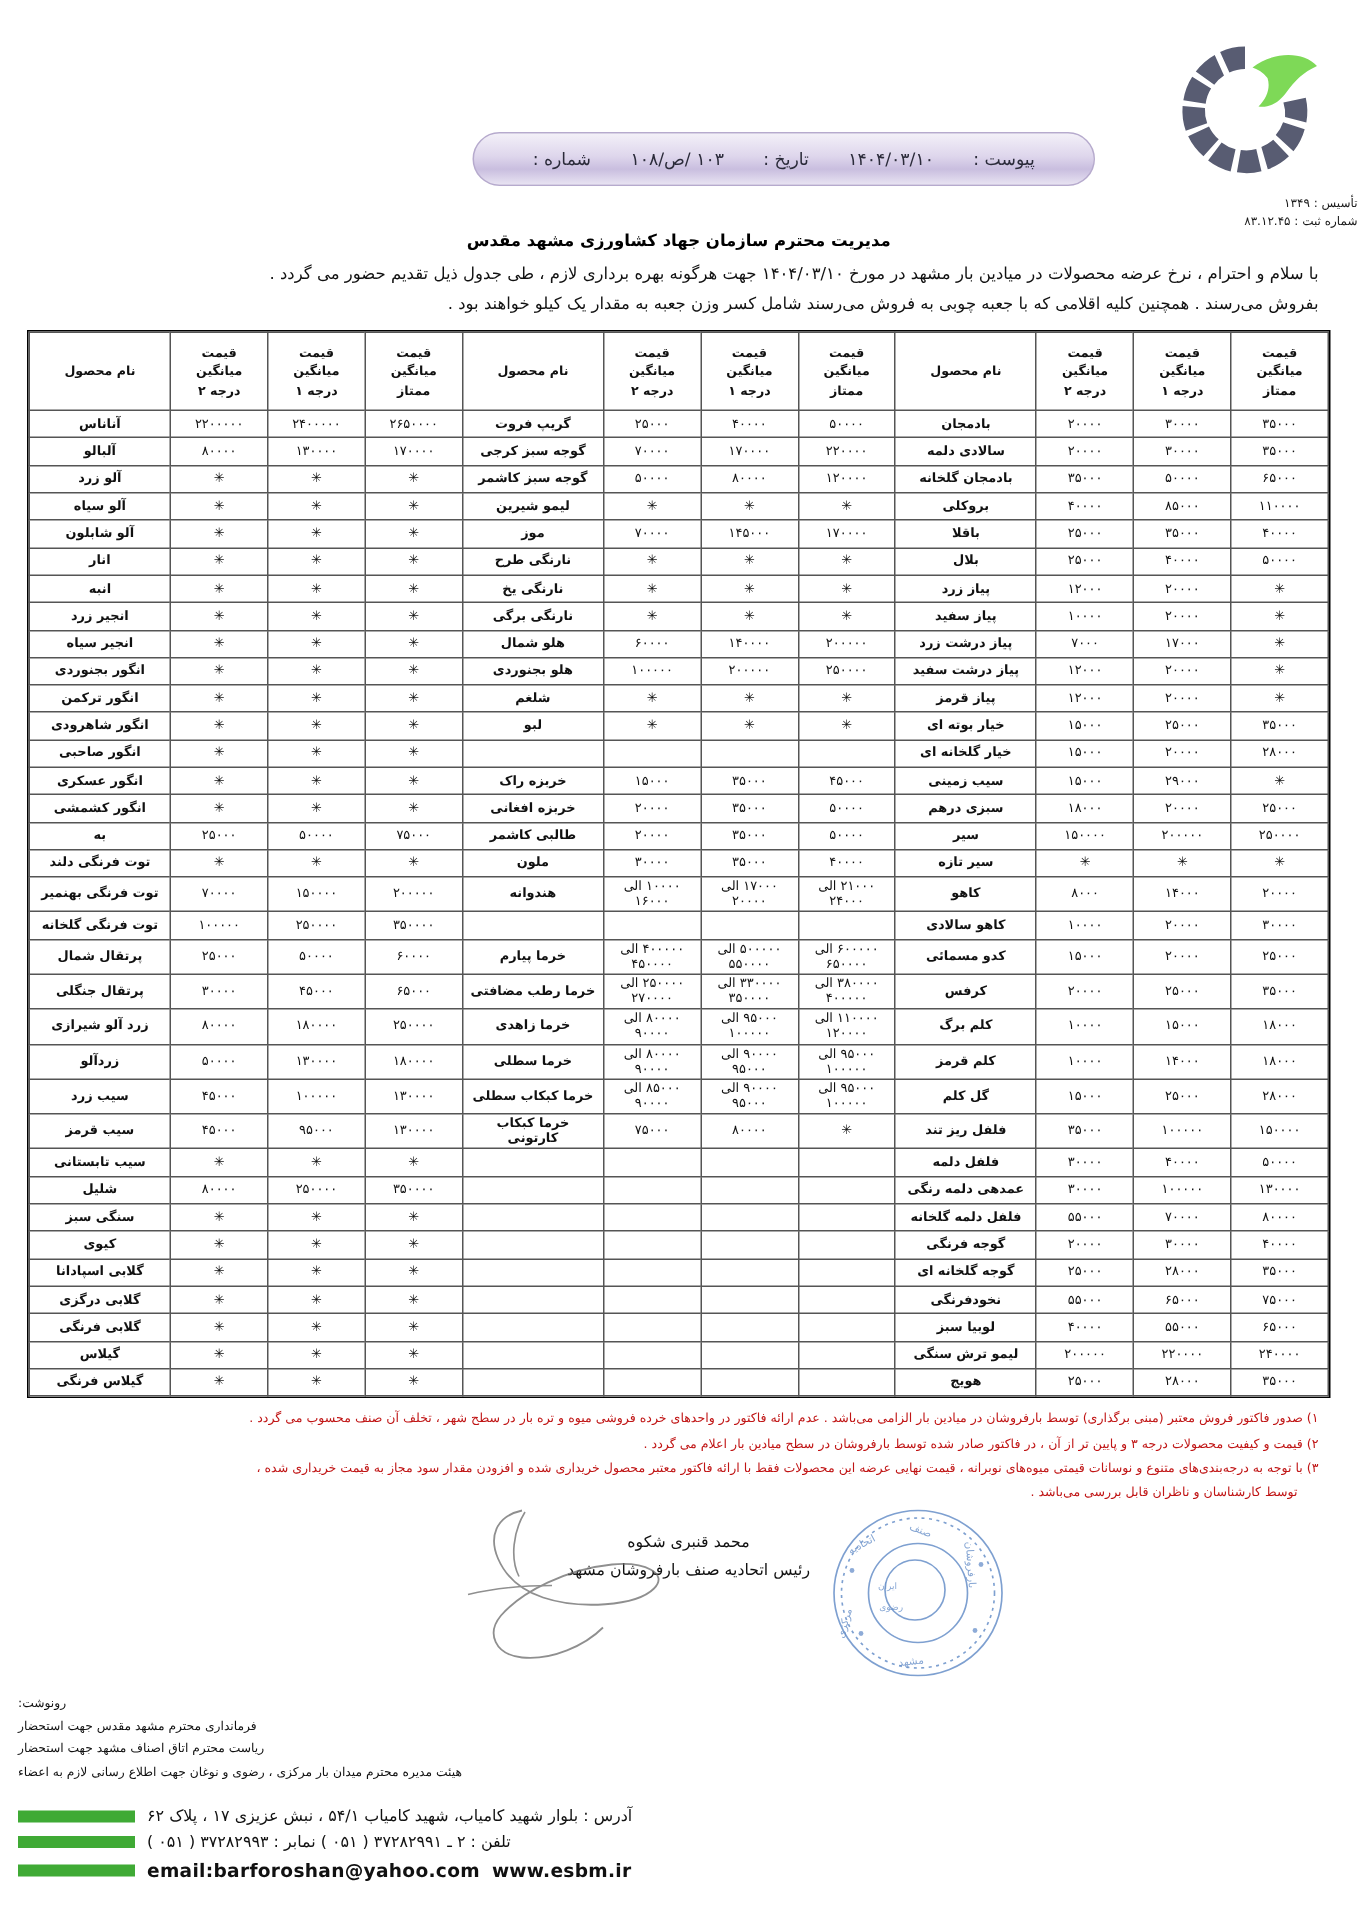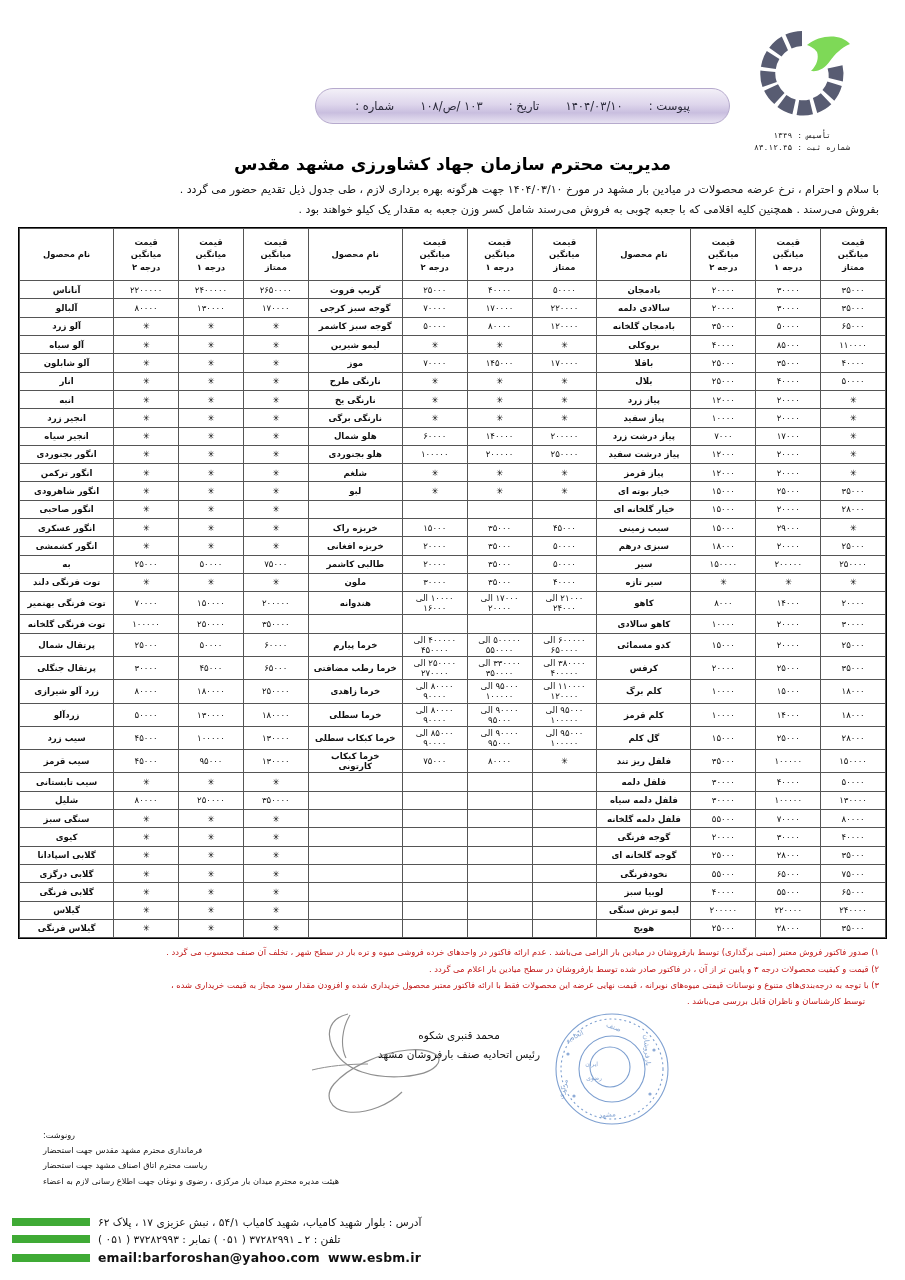--- a/index.html
+++ b/index.html
@@ -17,24 +17,23 @@
     direction: rtl;
   }
 
   
   .header {
     position: relative;
     height: 150px;
   }
   .logo-block {
     position: absolute;
-    top: 18px; right: 28px;
+    top: 18px; right: 0;
     width: 150px;
-    text-align: center;
-    font-family: Liberation Mono, monospace;
+    text-align: right;
   }
   .logo-mark { width: 110px; height: 108px; display: block; margin: 0 auto; }
   .logo-caption {
     font-size: 8px; line-height: 1.45; color: #1a1a1a;
     margin-top: 4px; direction: rtl;
   }
   .org-title {
     position: absolute;
     top: 26px; right: 185px; left: 120px;
     text-align: center;
@@ -59,21 +58,21 @@
   }
   .meta-bar span { white-space: nowrap; }
 
   
   .intro {
     margin: 4px 26px 0 26px;
     text-align: right;
   }
   .intro-to {
     text-align: center;
-    font-size: 17px;
+    font-size: 11px;
     font-weight: bold;
     margin-bottom: 6px;
     color: #000;
   }
   .intro-p {
     font-size: 11px;
     line-height: 1.78;
     text-align: justify;
     color: #111;
     margin: 0;
@@ -143,31 +142,31 @@
     width: 180px; height: 105px; opacity: .75;
   }
   .stamp {
     position: absolute; right: 230px; top: 0px;
     width: 125px; height: 118px; opacity: .92;
   }
 
   
   .copies {
     position: absolute; top: 1128px; right: 0; left: 0;
-    padding-left: 43px;
+    padding-left: 12px;
     text-align: left;
     direction: rtl;
     font-size: 8.2px;
     line-height: 1.85;
     color: #111;
   }
   .copies .ct { text-align: left; }
 
   .contact {
-    position: absolute; bottom: 10px; right: 0; left: 0;
+    position: absolute; bottom: 21px; right: 0; left: 0;
     padding-left: 12px;
     direction: rtl;
   }
   .contact-row {
     display: flex; align-items: center; justify-content: flex-end;
     gap: 8px; margin-bottom: 5px;
   }
   .contact-row .txt { font-size: 10.6px; color: #111; white-space: nowrap; }
   .contact-row .txt.en { font-size: 12.4px; font-weight: bold; letter-spacing: .2px; }
   .bar-green {
@@ -611,21 +610,21 @@
           <td></td>
           <td class=" star">✳</td>
           <td class=" star">✳</td>
           <td class=" star">✳</td>
           <td class="name">سیب تابستانی</td>
         </tr>
         <tr>
           <td>۱۳۰۰۰۰</td>
           <td>۱۰۰۰۰۰</td>
           <td>۳۰۰۰۰</td>
-          <td class="name">فلفل دلمه سیاه</td>
+          <td class="name">عمدهی دلمه رنگی</td>
           <td></td>
           <td></td>
           <td></td>
           <td></td>
           <td>۳۵۰۰۰۰</td>
           <td>۲۵۰۰۰۰</td>
           <td>۸۰۰۰۰</td>
           <td class="name">شلیل</td>
         </tr>
         <tr>

